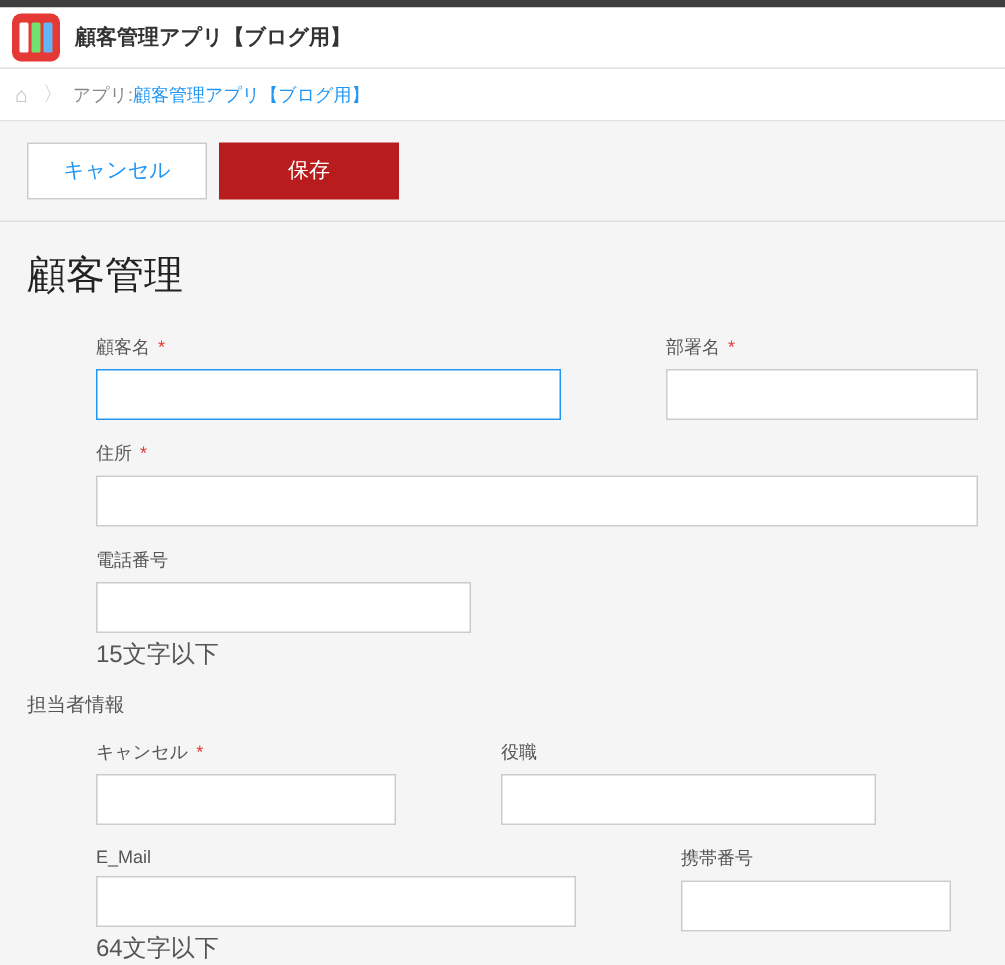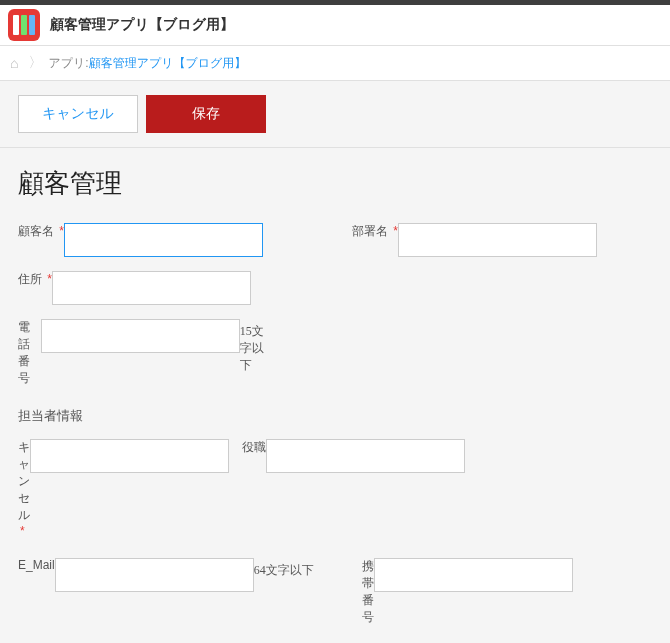--- a/index.html
+++ b/index.html
@@ -100,44 +100,43 @@
       font-weight: normal;
       color: #222;
       margin-bottom: 22px;
       font-family: Liberation Serif, serif;
     }
     .row {
       display: flex;
       gap: 24px;
       margin-bottom: 14px;
     }
-    .field { display: flex; flex-direction: row; }
+    .field { display: flex; flex-direction: column; margin-left: 46px; }
     .field-label {
       font-size: 12px;
       color: #555;
       margin-bottom: 6px;
     }
     .req { color: #e53935; margin-left: 2px; }
     .text-input {
       height: 34px;
       border: 1px solid #ccc;
       background: #fff;
       padding: 0 8px;
       font-size: 14px;
       font-family: inherit;
     }
     .text-input.focused {
       border: 1px solid #2196f3;
       outline: none;
     }
     .hint {
-      font-size: 12px;
+      font-size: 16px;
       color: #555;
       margin-top: 4px;
-      font-family: Liberation Serif, serif;
     }
     .section-heading {
       font-size: 13px;
       color: #555;
       margin: 8px 0 14px 0;
     }
     .w-half { flex: 1; }
     .w-310 { width: 310px; }
     .w-full { width: 100%; }
     .w-250 { width: 250px; }

